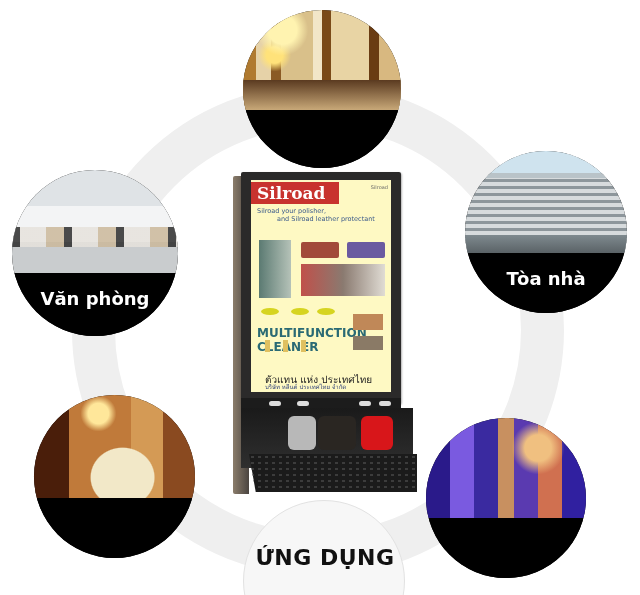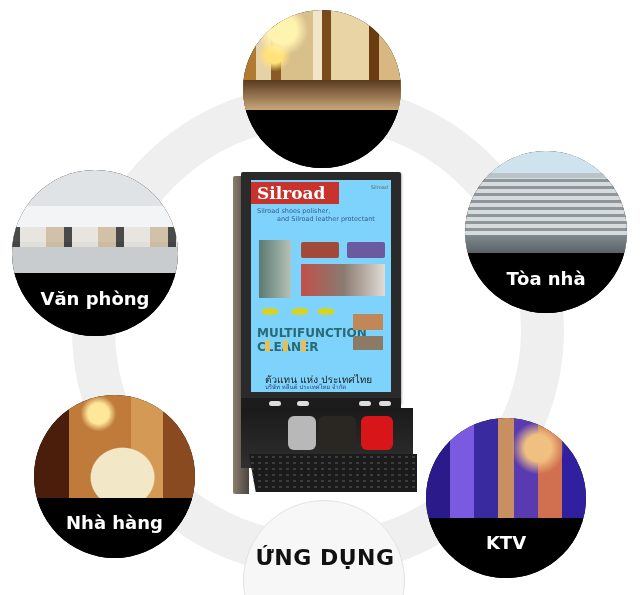--- a/index.html
+++ b/index.html
@@ -42,21 +42,21 @@
   .ktv { background:
       radial-gradient(circle at 70% 30%, #f0c080 0 10%, transparent 20%),
       linear-gradient(90deg, #2a1a8a 0 15%, #7a5ae0 15% 30%, #3a2aa0 30% 45%, #c89060 45% 55%, #5a3ab0 55% 70%, #d07050 70% 85%, #3020a0 85% 100%); }
 
   
   .machine { position:absolute; left:233px; top:172px; width:185px; height:325px; }
   .side { position:absolute; left:0; top:4px; width:16px; height:318px;
           background:linear-gradient(90deg,#8b7d6b,#4a4440); border-radius:2px 0 0 2px; }
   .cabinet { position:absolute; left:8px; top:0; width:160px; height:232px; background:#2b2a2a;
              border-radius:2px; box-shadow: 1px 1px 2px rgba(0,0,0,.3); }
-  .screen { position:absolute; left:10px; top:8px; width:140px; height:212px; background:#7dd3fc; overflow:hidden; }
+  .screen { position:absolute; left:10px; top:8px; width:140px; height:212px; background:#fef9c3; overflow:hidden; }
   .brand-box { position:absolute; left:0; top:2px; width:88px; height:22px; background:#c8332e;
                color:#fff; font-family:"DejaVu Serif", serif; font-weight:bold; font-size:17px;
                line-height:22px; padding-left:6px; box-sizing:border-box; }
   .mini-brand { position:absolute; right:3px; top:4px; font-size:5px; color:#666; }
   .tagline { position:absolute; left:6px; top:27px; width:132px; font-size:6.5px; line-height:8px; color:#3b5a8a; }
   .img-block { position:absolute; }
   .pill { position:absolute; width:18px; height:7px; border-radius:50%; background:#d6d420; }
   .mf { position:absolute; left:6px; top:146px; font-size:12px; font-weight:bold; color:#2a6a74; }
   .thai1 { position:absolute; left:14px; top:192px; font-size:10px; color:#222; }
   .thai2 { position:absolute; left:14px; top:202px; font-size:6px; color:#2a3c78; }
@@ -91,37 +91,35 @@
 
 <div class="bubble" style="left:465px; top:151px; width:162px; height:162px;">
   <div class="photo building" style="height:102px;"></div>
   <div class="band" style="height:60px;"></div>
   <div class="label" style="top:117px;">Tòa nhà</div>
 </div>
 
 <div class="bubble" style="left:34px; top:395px; width:161px; height:163px;">
   <div class="photo restaurant" style="height:103px;"></div>
   <div class="band" style="height:60px;"></div>
-  <div class="label" style="top:117px;">Nhà hàng</div>
 </div>
 
 <div class="bubble" style="left:426px; top:418px; width:160px; height:160px;">
   <div class="photo ktv" style="height:100px;"></div>
   <div class="band" style="height:60px;"></div>
-  <div class="label" style="top:114px;">KTV</div>
 </div>
 
 <div class="machine">
   <div class="side"></div>
   <div class="cabinet">
     <div class="screen">
       <div class="brand-box">Silroad</div>
       <div class="mini-brand">Silroad</div>
       <div class="tagline">
-        <div>Silroad shoes polisher,</div>
+        <div>Silroad your polisher,</div>
         <div style="padding-left:20px;">and Silroad leather protectant</div>
       </div>
       <div class="img-block" style="left:8px; top:60px; width:32px; height:58px; background:linear-gradient(90deg,#5b7a72,#b5c2b8);"></div>
       <div class="img-block" style="left:50px; top:62px; width:38px; height:16px; background:#a24a3a; border-radius:2px;"></div>
       <div class="img-block" style="left:96px; top:62px; width:38px; height:16px; background:#6a5aa0; border-radius:2px;"></div>
       <div class="img-block" style="left:50px; top:84px; width:84px; height:32px; background:linear-gradient(90deg,#c0504a,#8a7a70,#e0dcd4);"></div>
       <div class="pill" style="left:10px; top:128px;"></div>
       <div class="pill" style="left:40px; top:128px;"></div>
       <div class="pill" style="left:66px; top:128px;"></div>
       <div class="mf">MULTIFUNCTION CLEANER</div>

